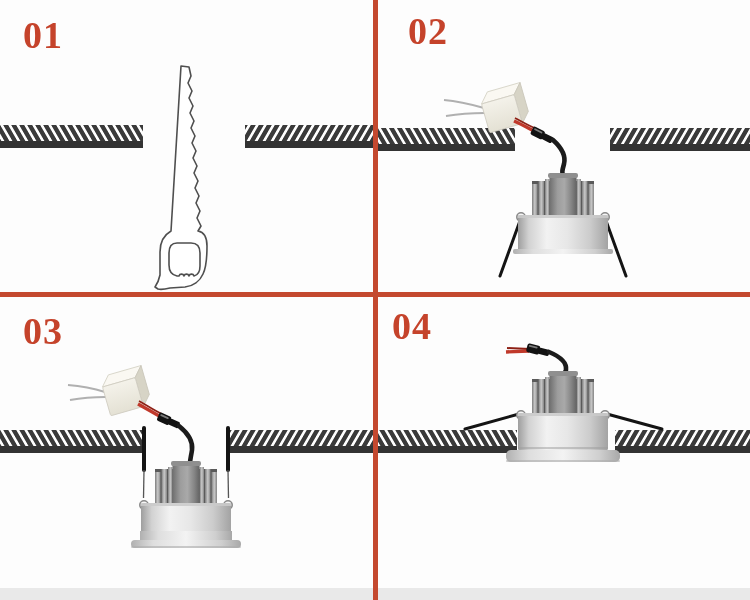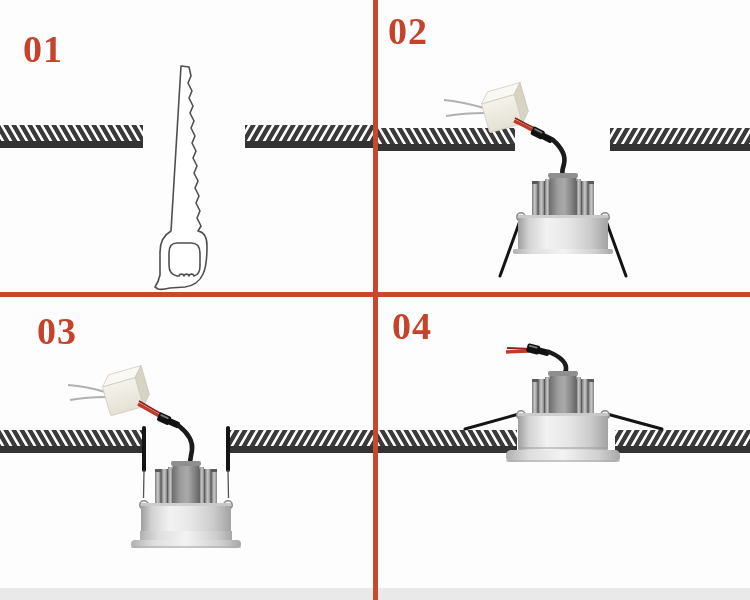--- a/index.html
+++ b/index.html
@@ -1,23 +1,23 @@
 <!DOCTYPE html>
 <html><head>
 <meta charset="utf-8">
 <style>
   html,body{margin:0;padding:0;background:#ffffff;}
   .canvas{position:relative;width:750px;height:600px;background:#fdfdfd;overflow:hidden;
           font-family:"Liberation Serif",serif;}
   .illus{position:absolute;left:0;top:0;width:750px;height:600px;}
   .step-num{position:absolute;font-weight:bold;font-size:38px;line-height:1;color:#c5432b;
             letter-spacing:1px;}
-  #sn1{left:23px;top:30px;text-align:right;}
-  #sn2{left:388px;top:12px;}
-  #sn3{left:37px;top:312px;}
+  #sn1{left:23px;top:16px;text-align:right;}
+  #sn2{left:408px;top:12px;}
+  #sn3{left:23px;top:312px;}
   #sn4{left:392px;top:307px;text-align:center;}
   .divider-v{position:absolute;left:373px;top:0;width:5px;height:600px;background:#c4492f;z-index:6;}
   .divider-h{position:absolute;left:0;top:292px;width:750px;height:5px;background:#c4492f;z-index:5;}
   .footer-strip{position:absolute;left:0;top:588px;width:750px;height:12px;background:#e9e9e9;z-index:4;}
 </style>
 </head>
 <body>
 
 <div class="canvas">
 

